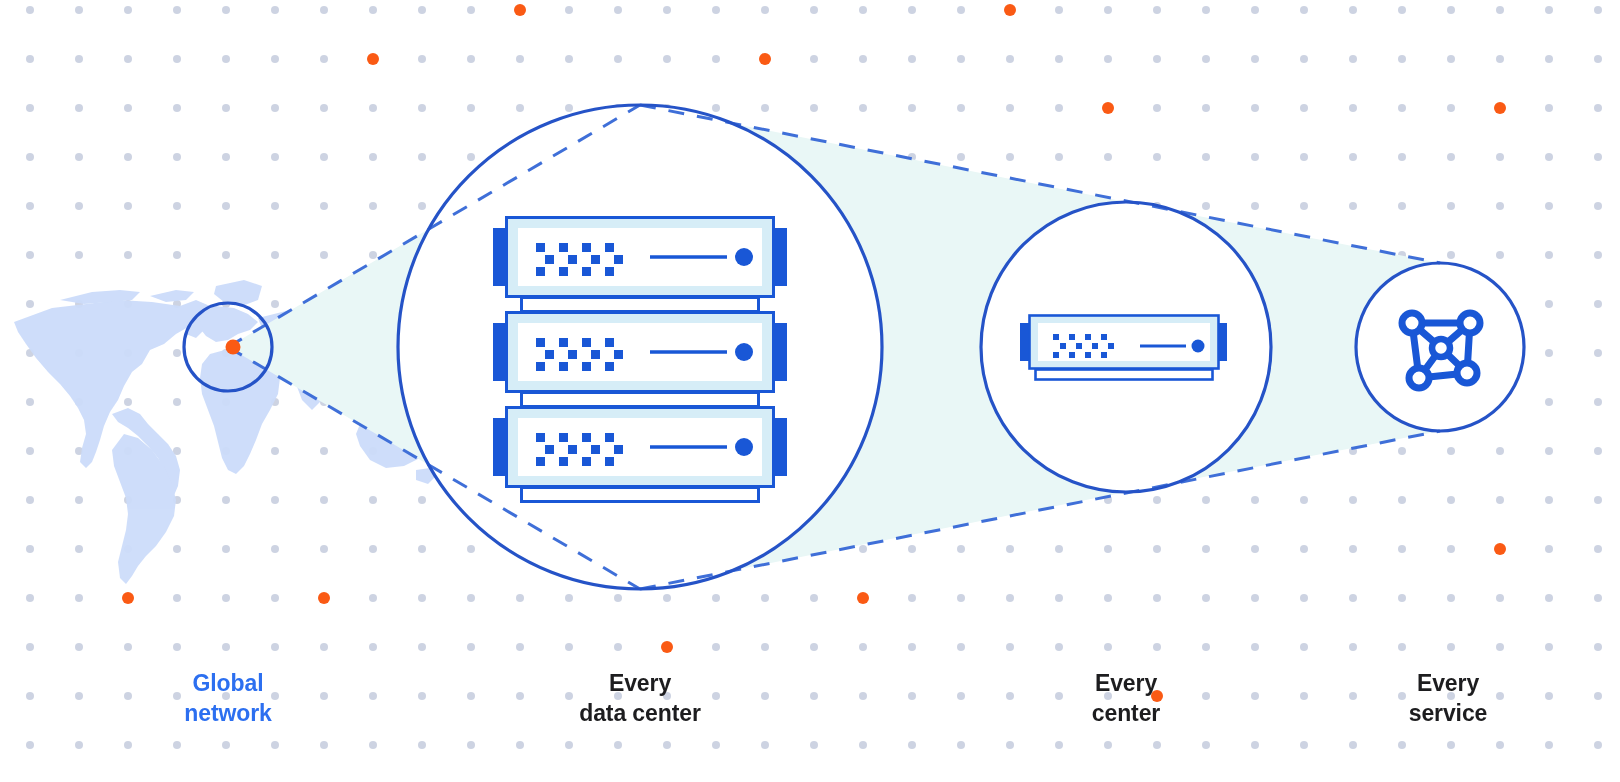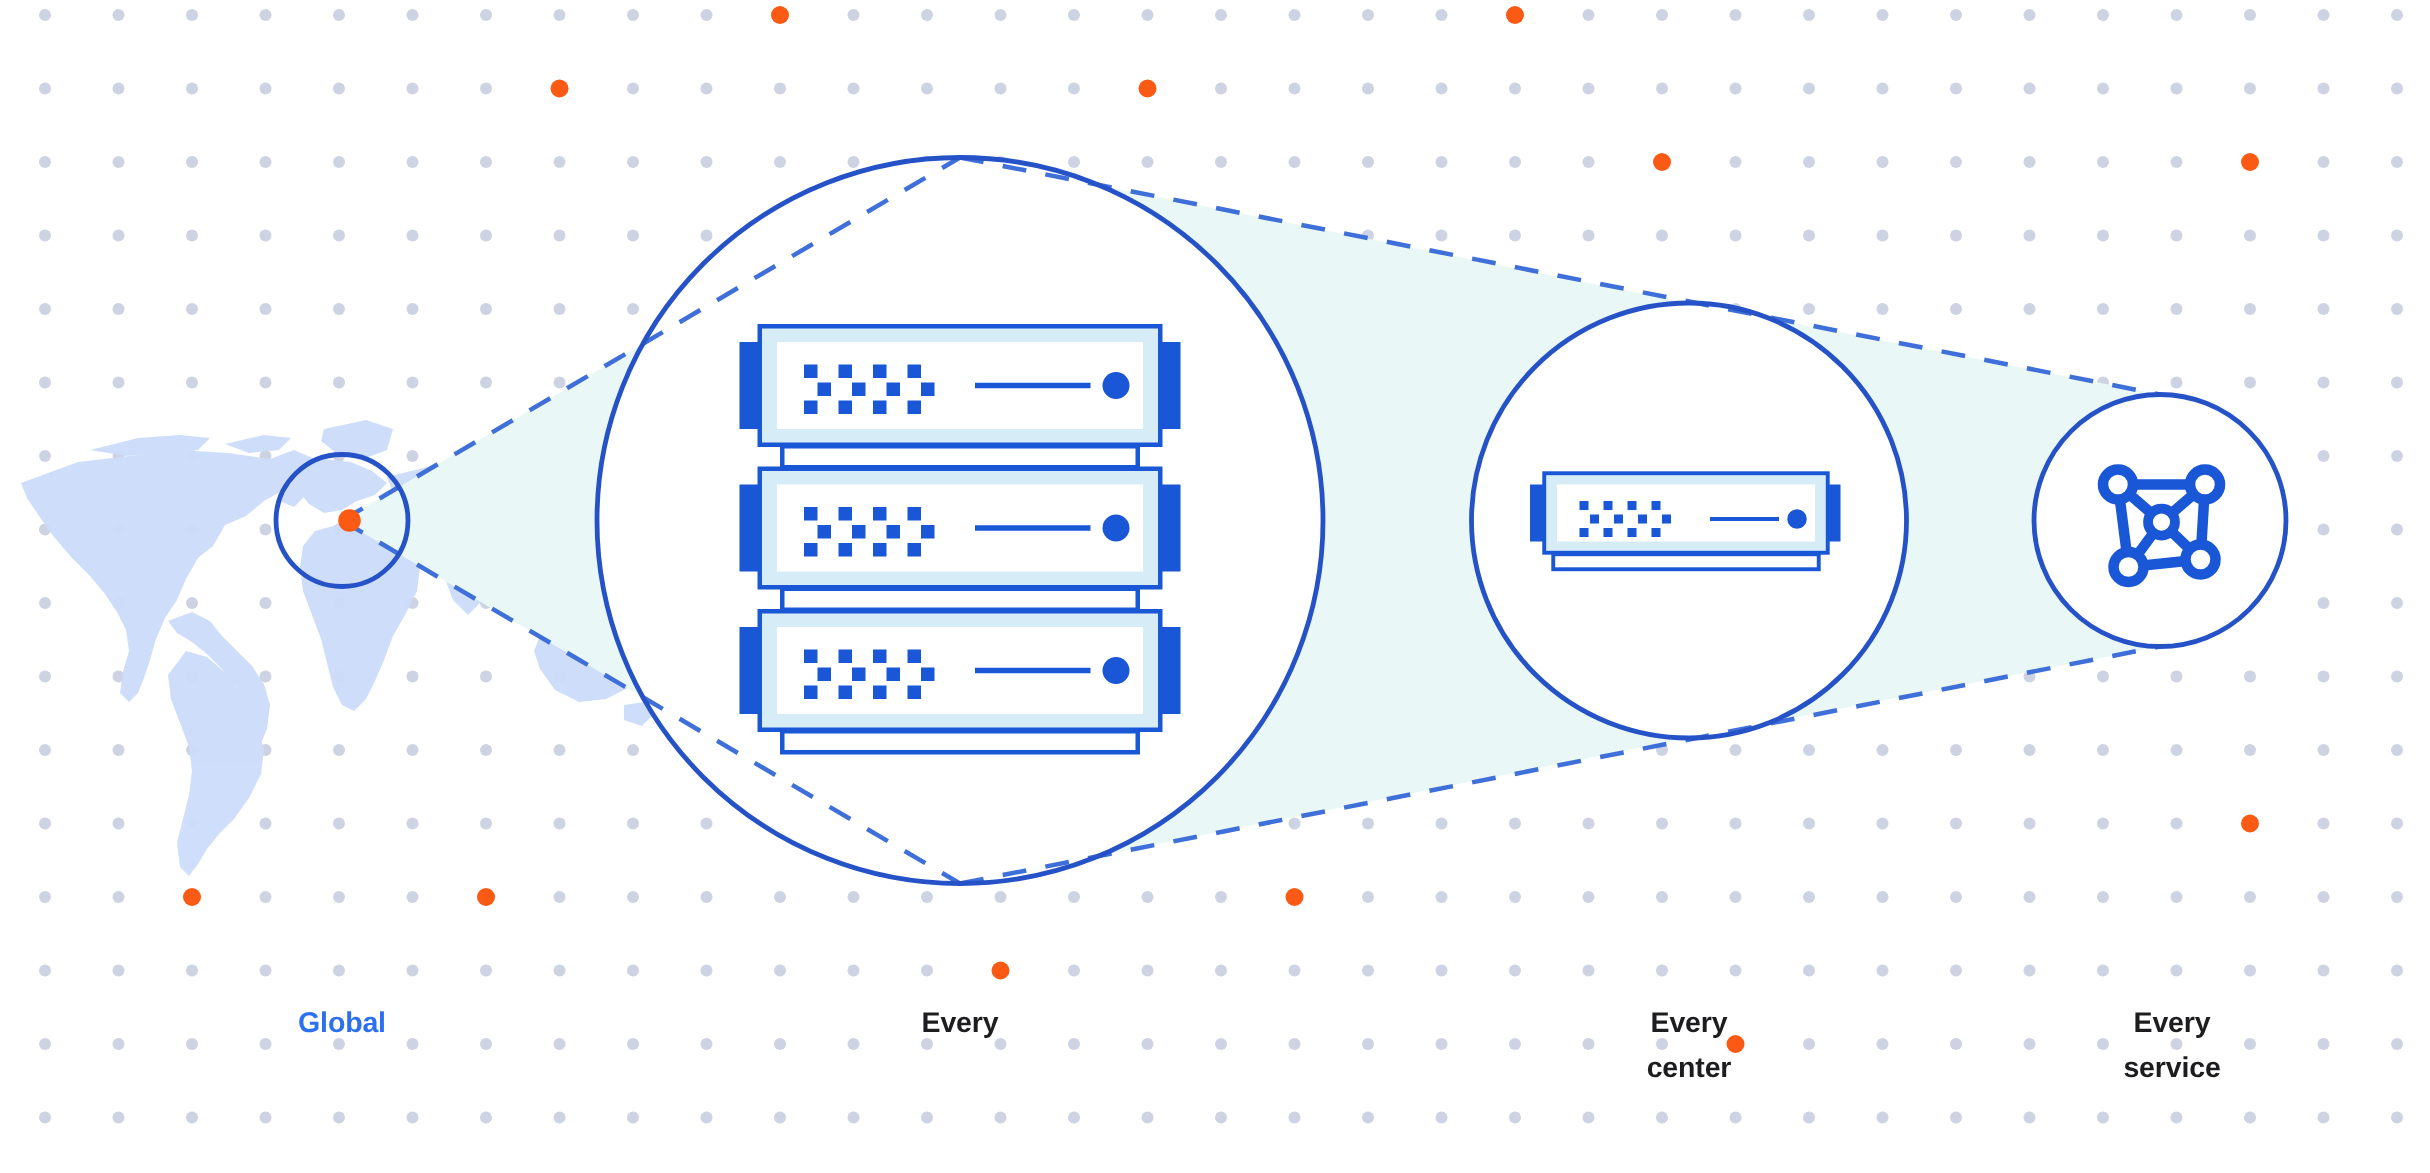--- a/index.html
+++ b/index.html
@@ -9,21 +9,21 @@
     font-family:"Liberation Sans", sans-serif;
     overflow:hidden;
   }
   #stage{position:relative;width:1620px;height:782px;overflow:hidden;background:#fff;}
   #bgsvg,#mainsvg{position:absolute;left:0;top:0;width:1620px;height:782px;}
   #mainsvg{pointer-events:none;}
 
   .label{
     position:absolute;
     text-align:center;
-    font-size:19px;
+    font-size:23px;
     line-height:30px;
     font-weight:700;
     color:#1d1d1f;
     letter-spacing:-0.1px;
     white-space:pre;
     user-select:none;
   }
   .label.blue{color:#2c6ff0;}
   .lbl-line{display:block;}
 </style>
@@ -767,18 +767,18 @@
       <line x1="1467" y1="373" x2="1441" y2="348"></line>
 
       <circle cx="1412" cy="323" r="10" fill="#ffffff" stroke-width="7"></circle>
       <circle cx="1470" cy="323" r="10" fill="#ffffff" stroke-width="7"></circle>
       <circle cx="1419" cy="378" r="10" fill="#ffffff" stroke-width="7"></circle>
       <circle cx="1467" cy="373" r="10" fill="#ffffff" stroke-width="7"></circle>
       <circle cx="1441" cy="348" r="9" fill="#ffffff" stroke-width="6.5"></circle>
     </g>
   </svg>
 
-  <div class="label blue" id="lbl-0" style="color: rgb(44, 111, 240); left: 48px; top: 668px; width: 360px;"><span class="lbl-line">Global</span></div>
-  <div class="label" id="lbl-1" style="color: rgb(29, 29, 31); left: 460px; top: 668px; width: 360px;"><span class="lbl-line">Every</span></div>
+  <div class="label blue" id="lbl-0" style="color: rgb(44, 111, 240); left: 48px; top: 668px; width: 360px;"><span class="lbl-line">Global</span><span class="lbl-line">network</span></div>
+  <div class="label" id="lbl-1" style="color: rgb(29, 29, 31); left: 460px; top: 668px; width: 360px;"><span class="lbl-line">Every</span><span class="lbl-line">data center</span></div>
   <div class="label" id="lbl-2" style="color: rgb(29, 29, 31); left: 946px; top: 668px; width: 360px;"><span class="lbl-line">Every</span><span class="lbl-line">center</span></div>
   <div class="label" id="lbl-3" style="color: rgb(29, 29, 31); left: 1268px; top: 668px; width: 360px;"><span class="lbl-line">Every</span><span class="lbl-line">service</span></div>
 
 </div>
 
 </body></html>

